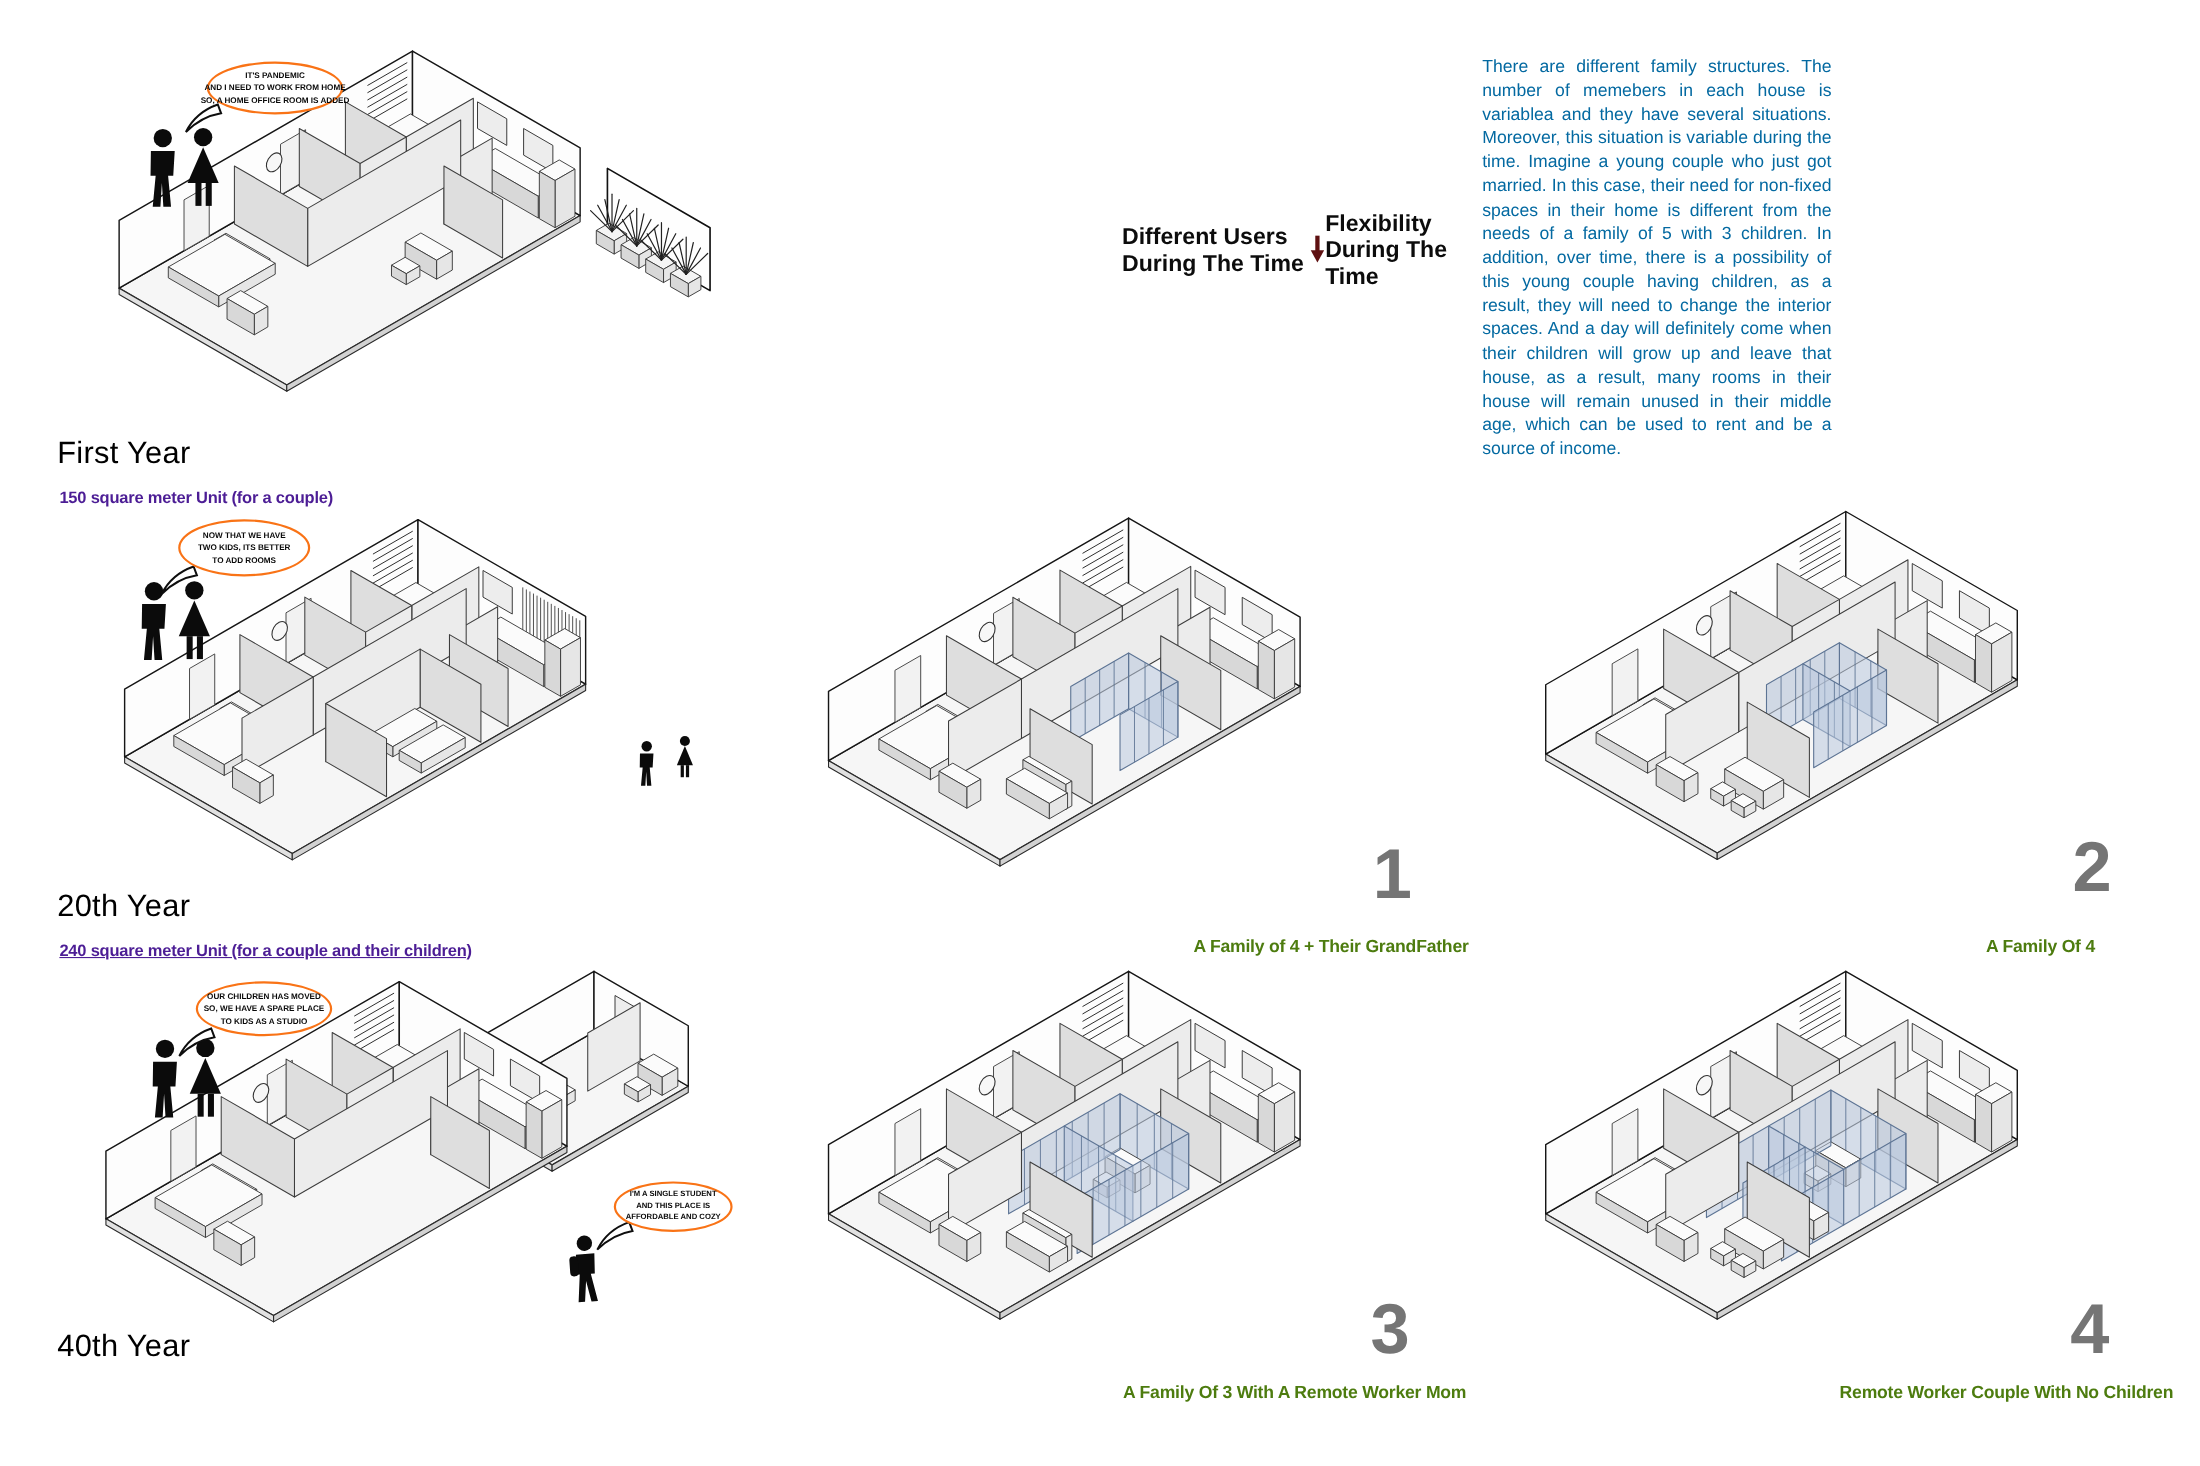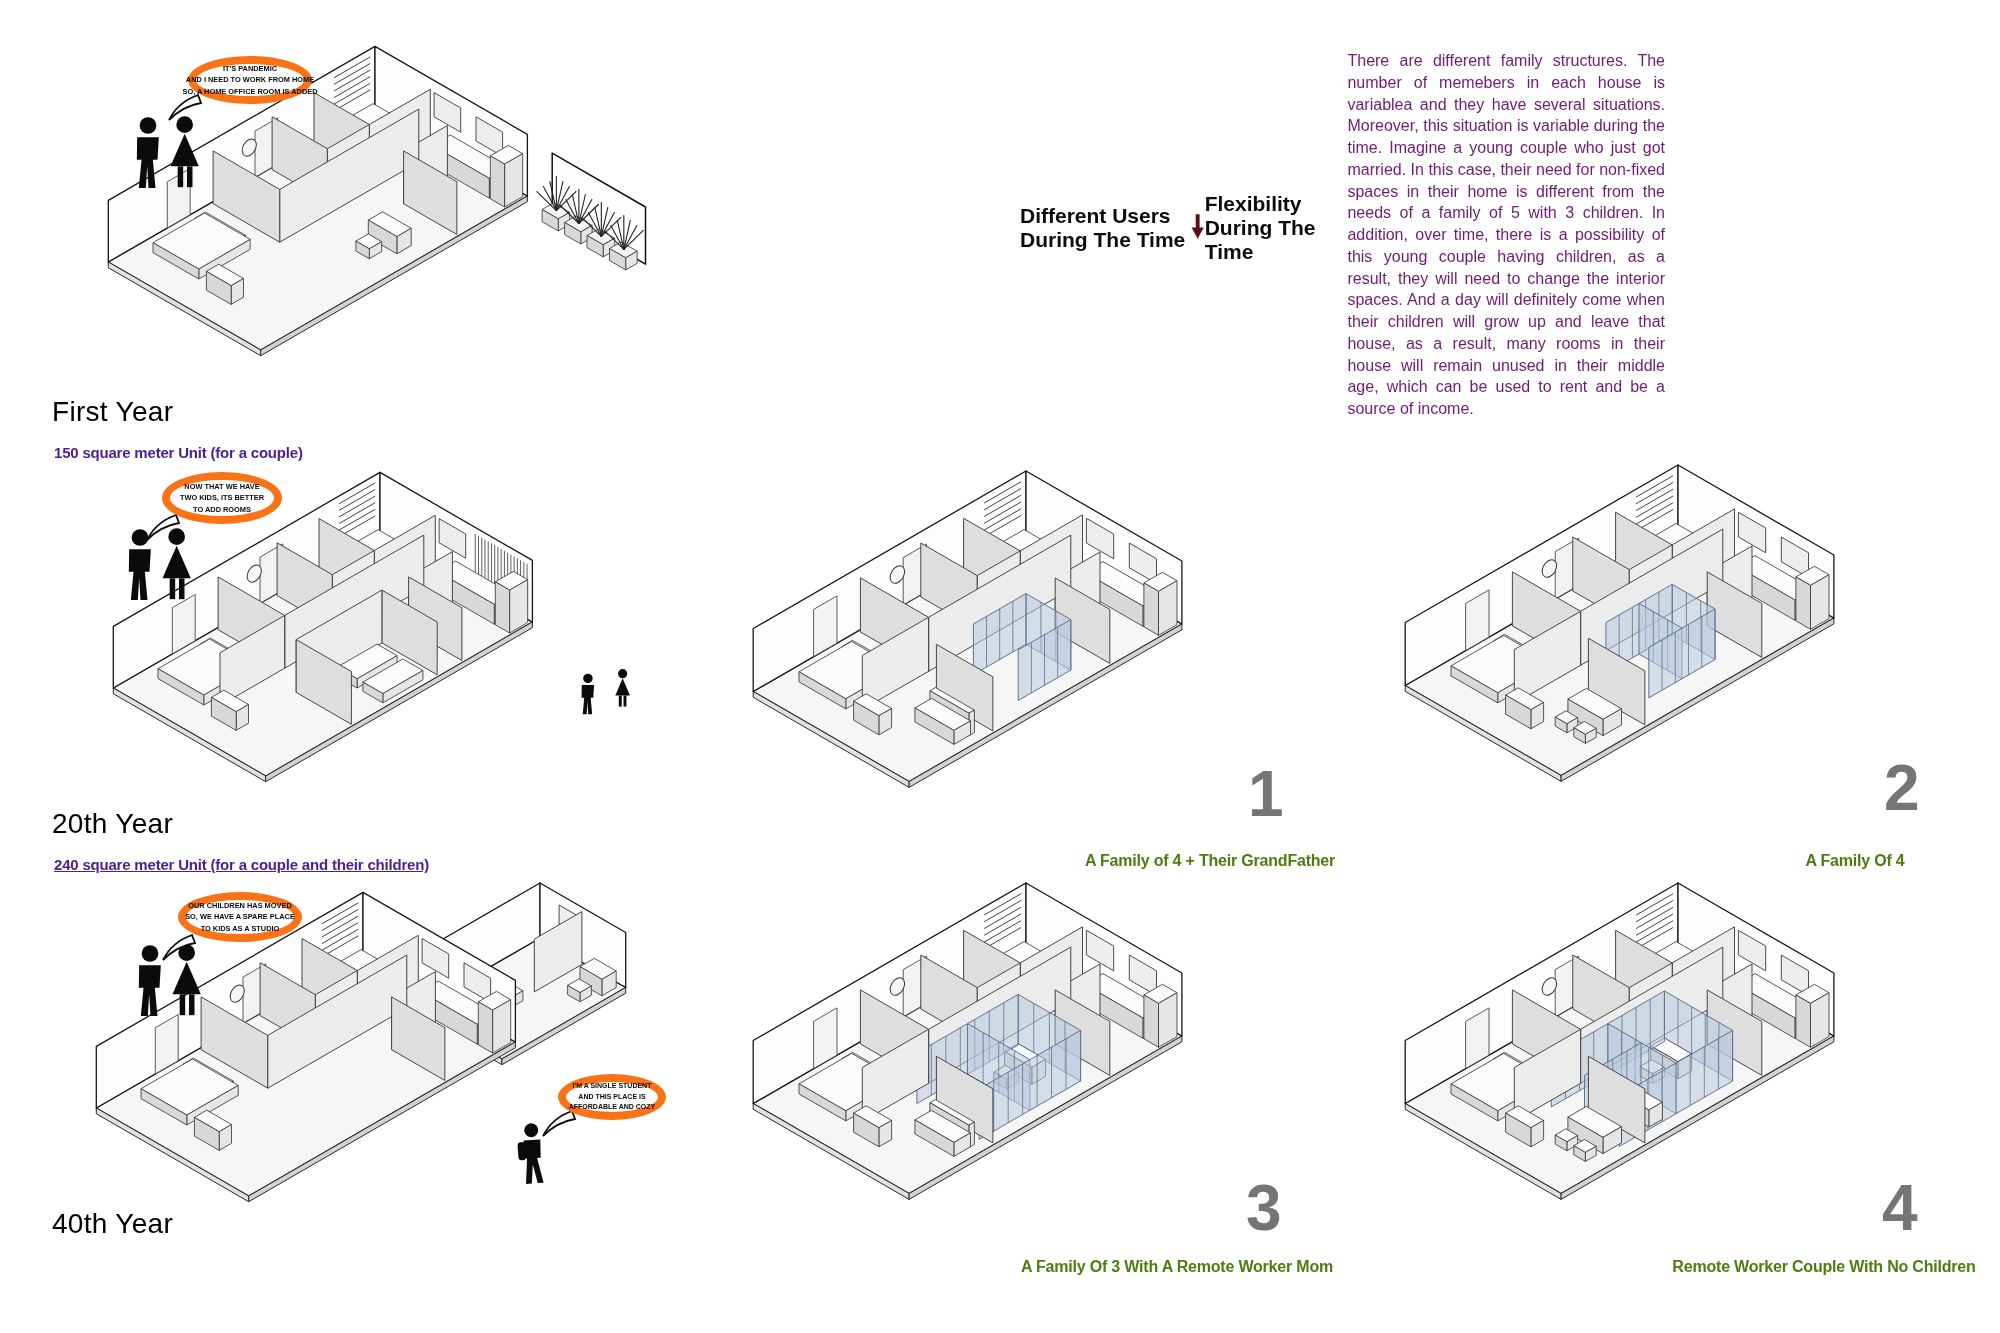--- a/index.html
+++ b/index.html
@@ -5,22 +5,22 @@
   *{box-sizing:border-box;}
   html,body{margin:0;padding:0;}
   body{width:2000px;height:1333px;position:relative;background:#ffffff;
        font-family:"Liberation Sans",sans-serif;color:#111;overflow:hidden;}
   .abs{position:absolute;}
   .stage-title{font-weight:normal;color:#000000;font-size:28px;letter-spacing:.3px;line-height:1;}
   .stage-sub{font-weight:bold;font-size:15px;color:#4c1d95;letter-spacing:-.2px;white-space:nowrap;}
   .hdr{left:1020px;top:36px;width:645px;display:flex;flex-direction:row;align-items:center;position:absolute;}
   .hdr-title{font-size:21px;font-weight:bold;color:#0c0c0c;}
   .hdr-arrow{width:25px;height:48px;margin:5px 0 6px;}
-  .hdr-par{margin:14px 0 0;font-size:16px;line-height:1.36;text-align:justify;width:596px;color:#701a75;}
-  .bubble{position:absolute;border:8px solid #f97316;border-radius:50%;background:#fff;
+  .hdr-par{margin:14px 0 0;font-size:16px;line-height:1.36;text-align:justify;width:596px;color:#0369a1;}
+  .bubble{position:absolute;border:2px solid #f97316;border-radius:50%;background:#fff;
           display:flex;flex-direction:column;justify-content:center;align-items:center;
           text-align:center;font-size:7.4px;font-weight:bold;line-height:1.55;z-index:4;color:#090909;}
   .bubble span{white-space:nowrap;}
   .tail{position:absolute;overflow:visible;z-index:3;}
   .num{position:absolute;font-size:64px;font-weight:bold;color:#757575;line-height:1;}
   .cap{position:absolute;font-size:16px;font-weight:bold;color:#4d7c0f;letter-spacing:-.2px;white-space:nowrap;}
   svg.unit{position:absolute;}
   .people{position:absolute;z-index:2;}
 </style>
 </head>

